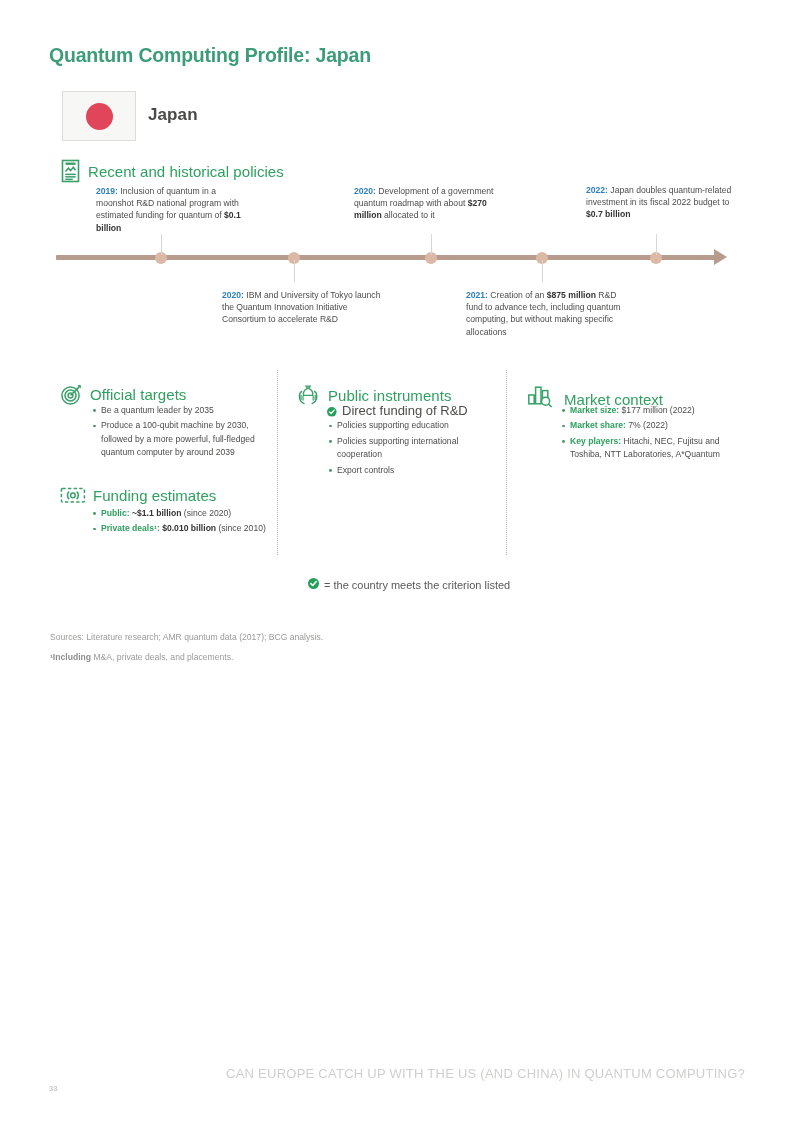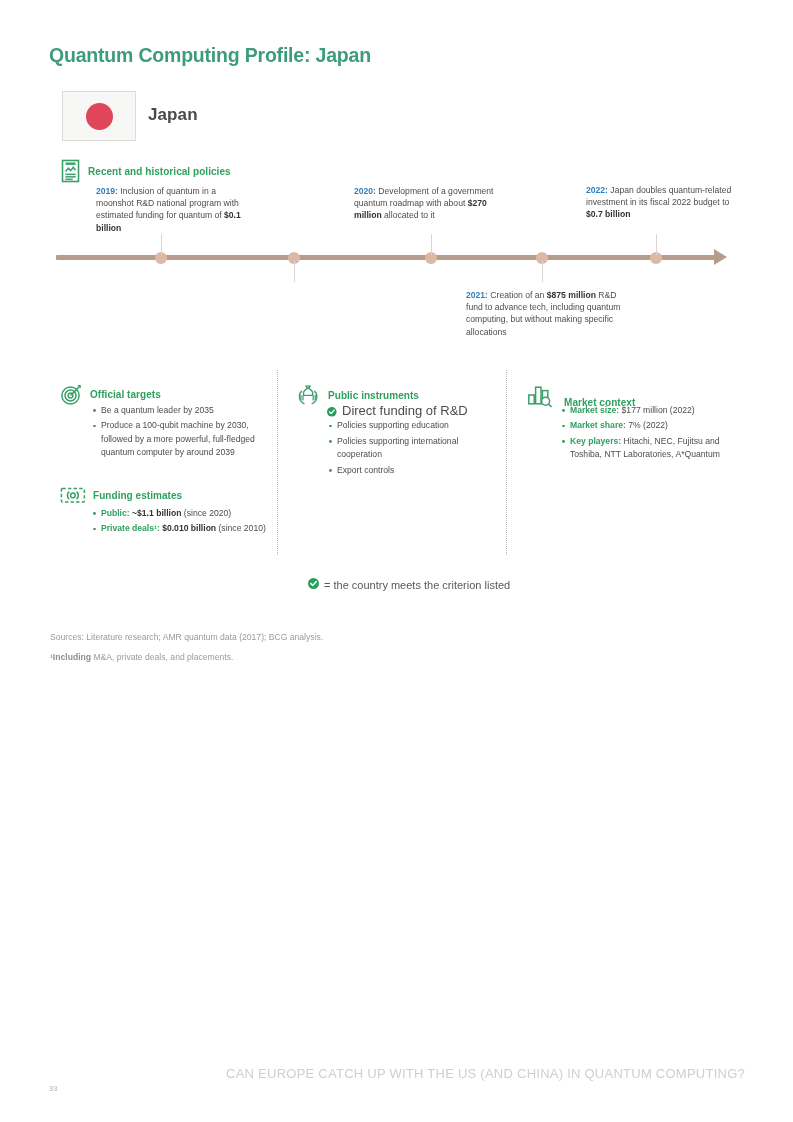--- a/index.html
+++ b/index.html
@@ -28,21 +28,21 @@
     display:flex;align-items:center;justify-content:center;
   }
   .flag-circle{width:27px;height:27px;border-radius:50%;background:#e1455a;}
   .country-name{
     position:absolute;left:148px;top:105px;
     font-size:17px;font-weight:700;color:#4a4a49;letter-spacing:.1px;
   }
 
   
   .sec-head{position:absolute;display:flex;align-items:center;gap:7px;}
-  .sec-head .lbl{font-size:10px;font-weight:700;color:#2fa05f;letter-spacing:.05px;white-space:nowrap;}
+  .sec-head .lbl{font-size:15px;font-weight:400;color:#2fa05f;letter-spacing:.05px;white-space:nowrap;}
   .ic{display:block;}
 
   
   .tl-axis{
     position:absolute;left:56px;top:255px;width:664px;height:5px;
     background:#b79b8c;border-radius:1px;
   }
   .tl-arrow{
     position:absolute;left:714px;top:249px;
     width:0;height:0;border-top:8.5px solid transparent;border-bottom:8.5px solid transparent;
@@ -135,20 +135,23 @@
   </div>
 
   <div class="tl-note" style="left:354px;top:185px;width:150px;">
     <span class="yr">2020:</span><span> Development of a government quantum roadmap with about </span><b>$270 million</b><span> allocated to it</span>
   </div>
 
   <div class="tl-note" style="left:586px;top:184px;width:148px;">
     <span class="yr">2022:</span><span> Japan doubles quantum-related investment in its fiscal 2022 budget to </span><b>$0.7 billion</b><span></span>
   </div>
 
+  <div class="tl-note" style="left:222px;top:289px;width:168px;">
+    <span class="yr">2020:</span><span> IBM and University of Tokyo launch the Quantum Innovation Initiative Consortium to accelerate R&amp;D</span><b></b><span></span>
+  </div>
 
   <div class="tl-note" style="left:466px;top:289px;width:168px;">
     <span class="yr">2021:</span><span> Creation of an </span><b>$875 million</b><span> R&amp;D fund to advance tech, including quantum computing, but without making specific allocations</span>
   </div>
 
   <div class="divider" style="left:277px;top:370px;height:185px;"></div>
   <div class="divider" style="left:506px;top:370px;height:185px;"></div>
 
   <div class="sec-head" style="left:60px;top:383px;">
     <span>

